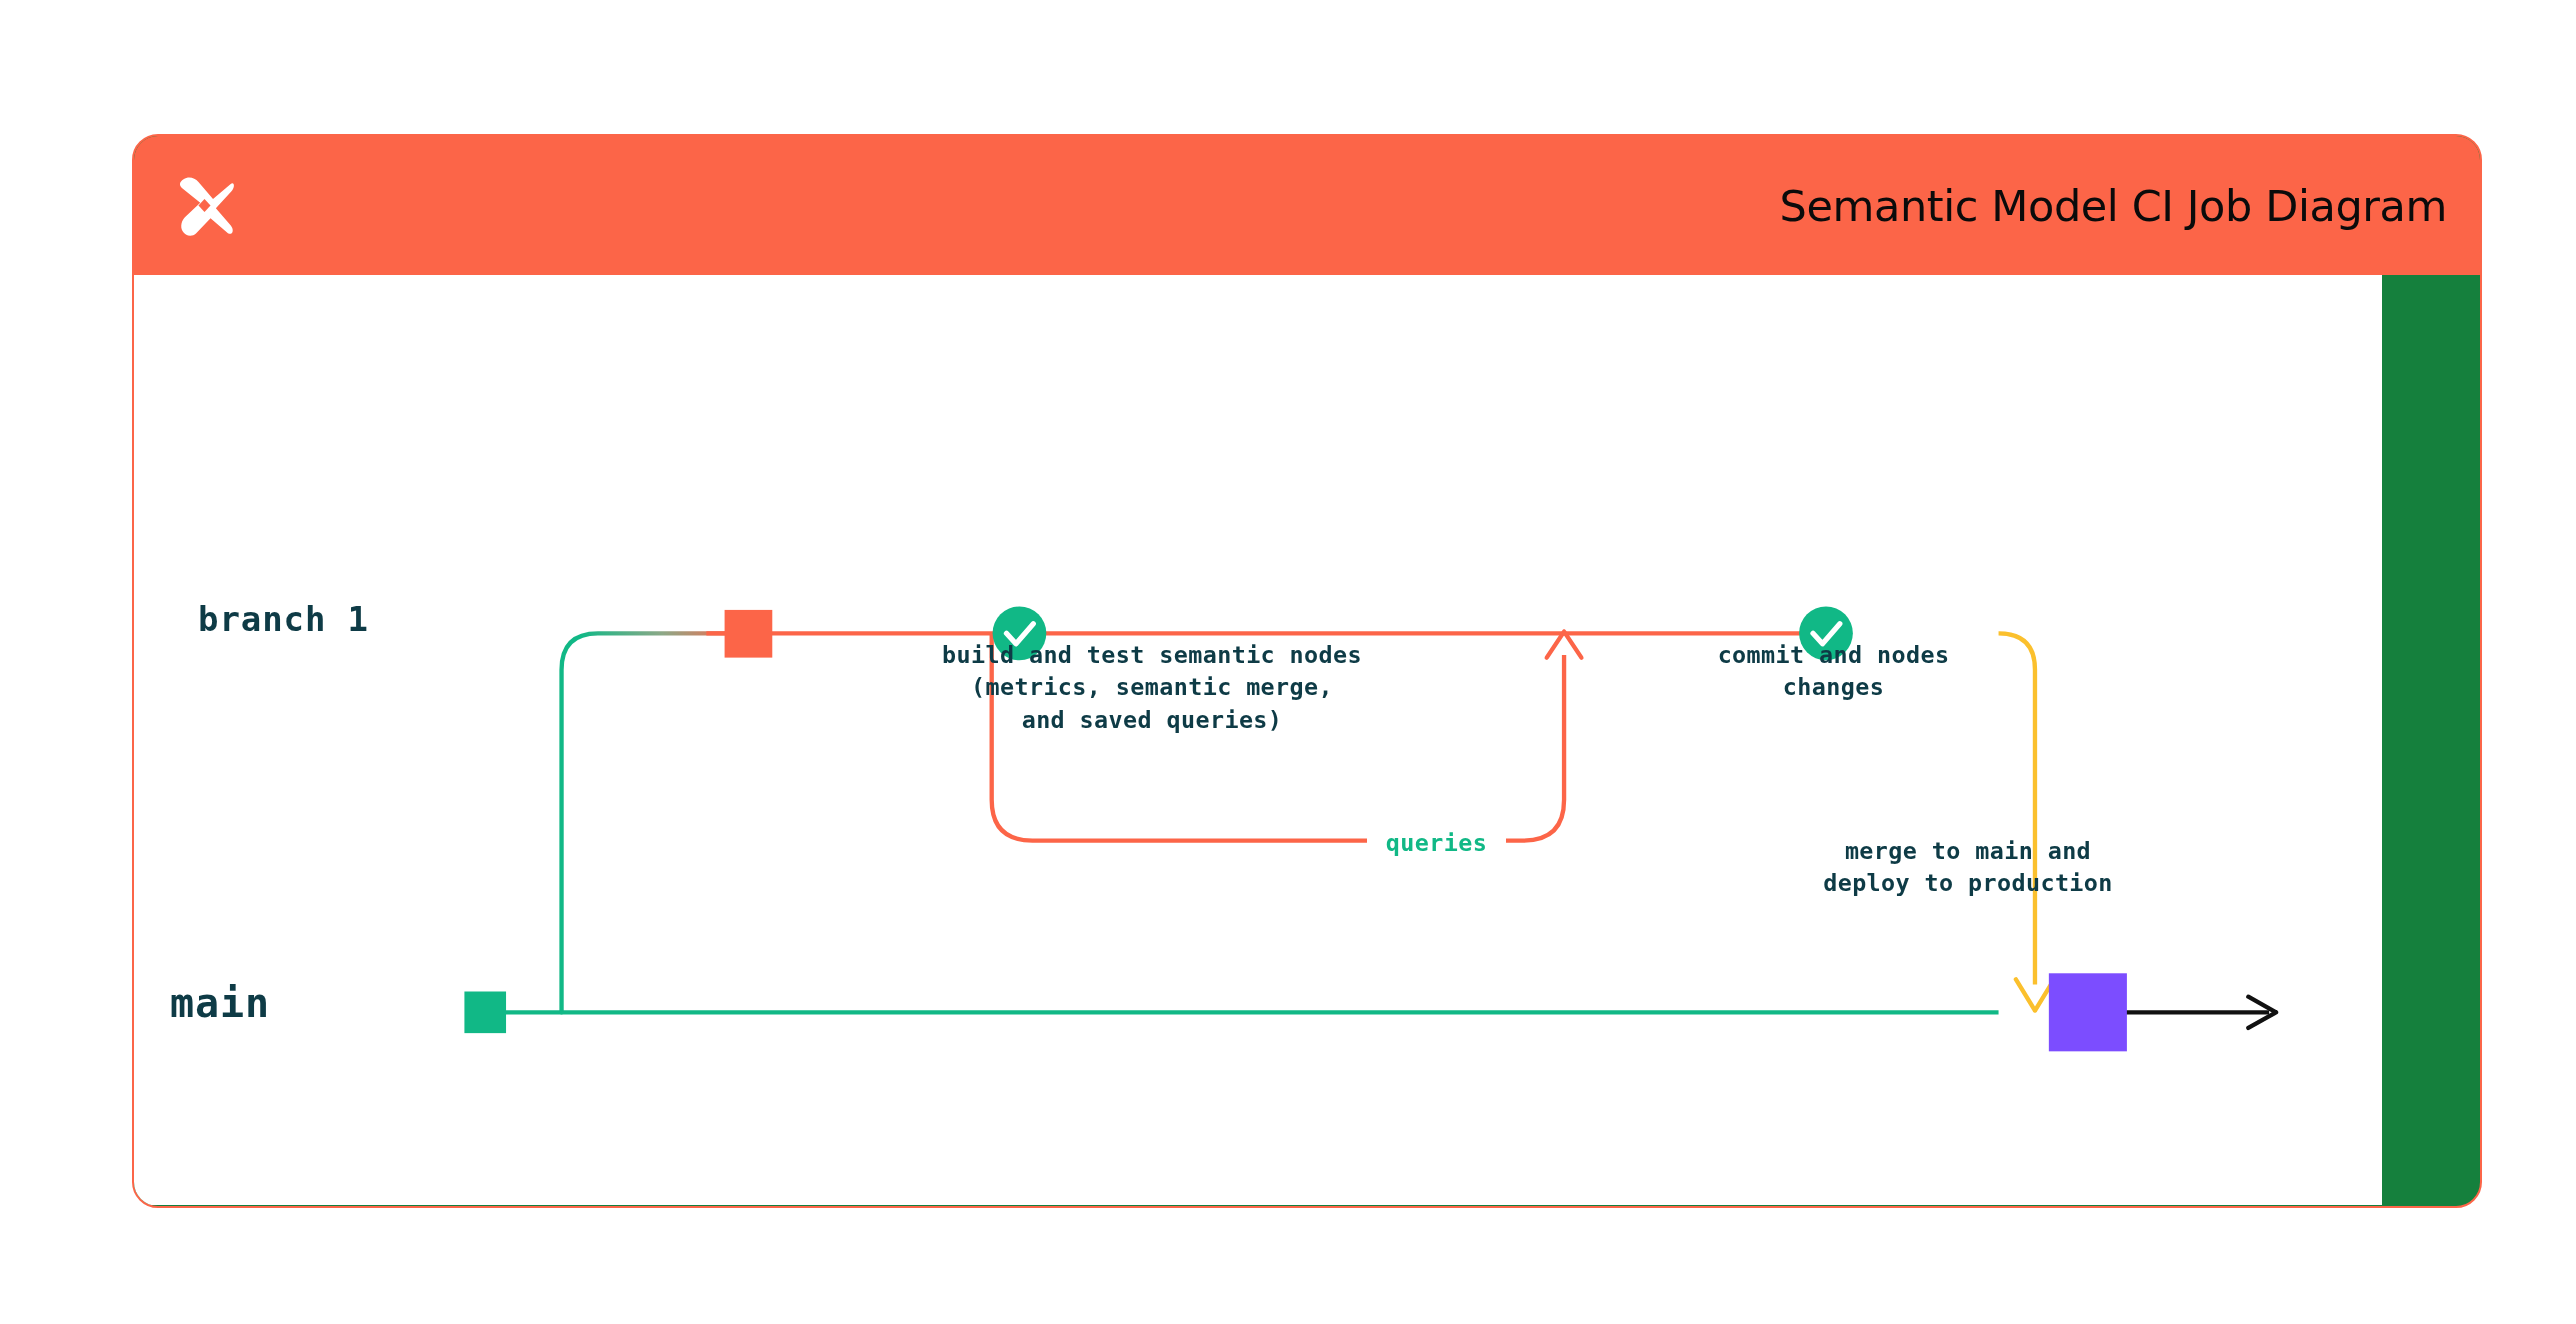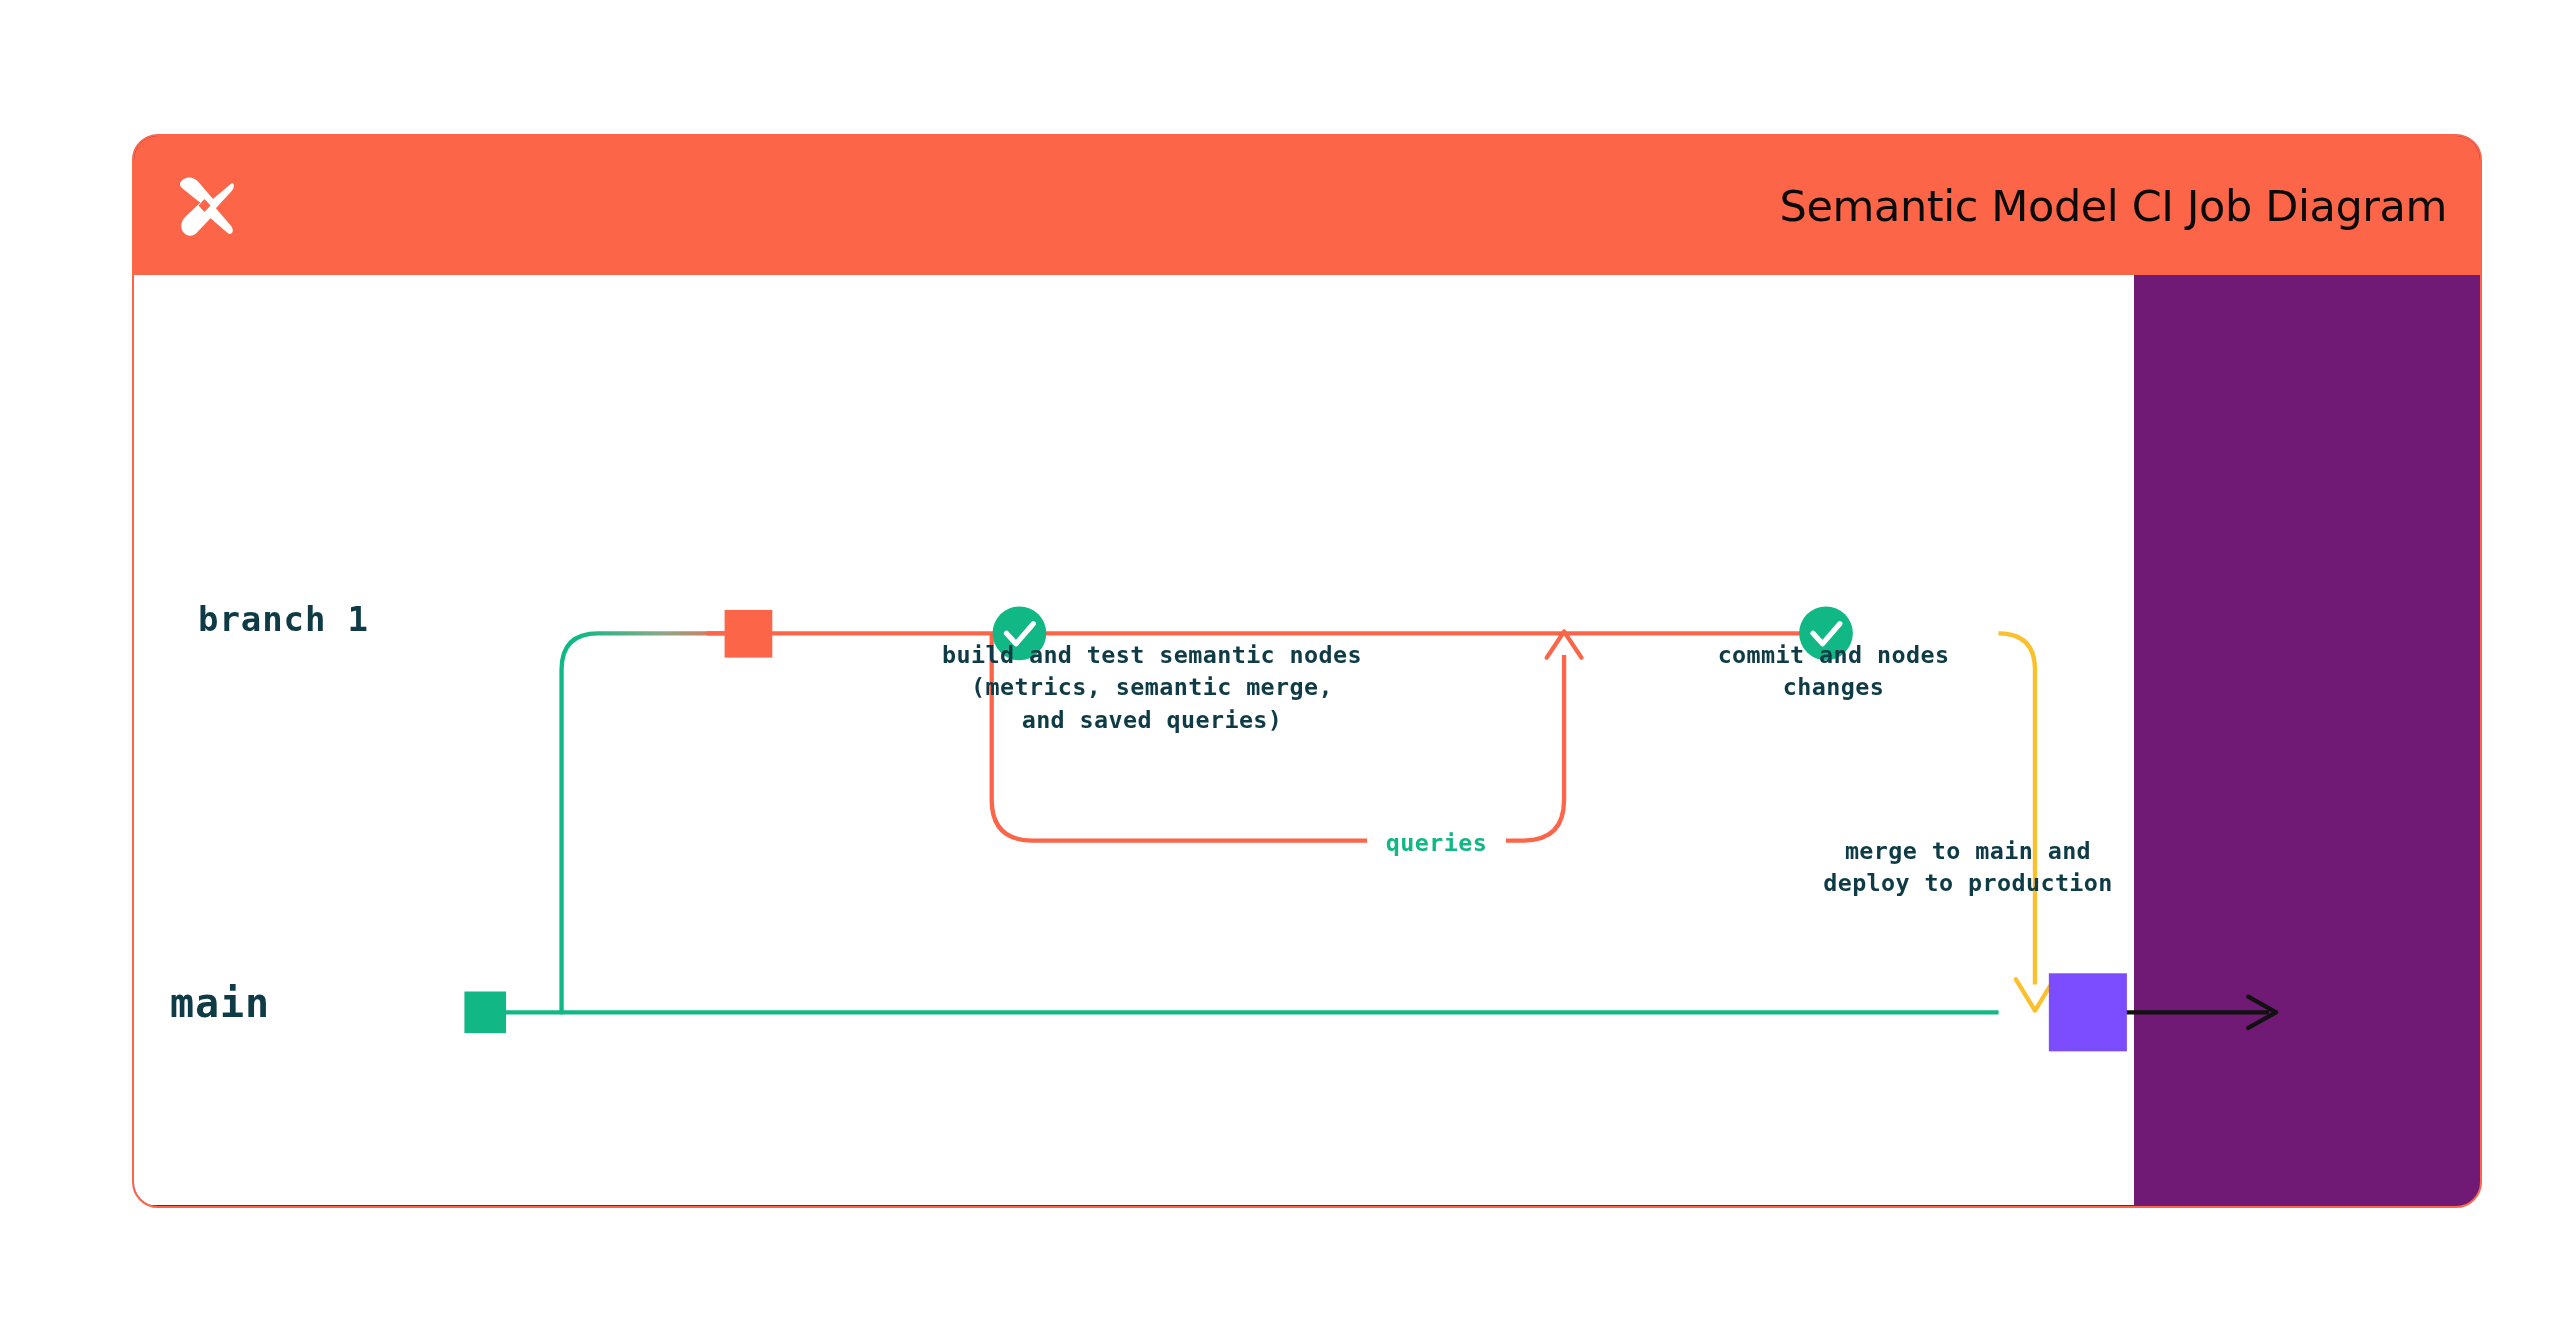--- a/index.html
+++ b/index.html
@@ -17,21 +17,21 @@
     overflow: hidden;
   }
 
   
   #card {
     position: absolute;
     left: 132px; top: 134px;
     width: 2350px; height: 1074px;
     border: 2.6px solid #FC6548;
     border-radius: 26px;
-    background: #701a75;
+    background: #15803d;
     overflow: hidden;
   }
 
   
   #header {
     position: absolute;
     left: 0; top: 0;
     width: 100%; height: 139px;
     background: #FC6548;
     display: flex;
@@ -49,21 +49,21 @@
     font-size: 43px;
     font-weight: 400;
     letter-spacing: -0.4px;
     white-space: nowrap;
   }
 
   
   #canvas {
     position: absolute;
     left: 0; top: 139px;
-    width: 2000px; height: 930px;
+    width: 2248px; height: 930px;
     background: #ffffff;
   }
   #svg { position: absolute; left: 0; top: 0; }
 
   
   .lbl {
     position: absolute;
     font-family: "DejaVu Sans Mono", monospace;
     font-weight: bold;
     color: #0E3B46;

